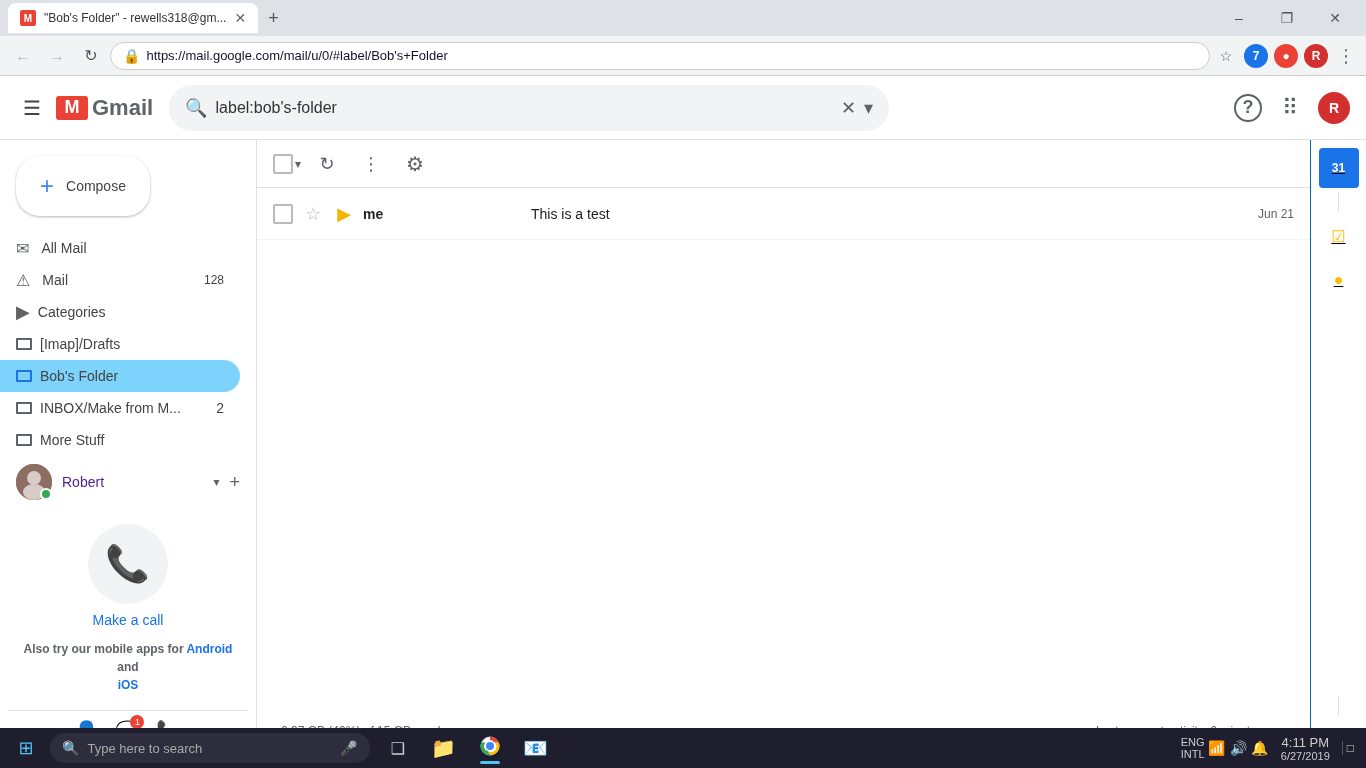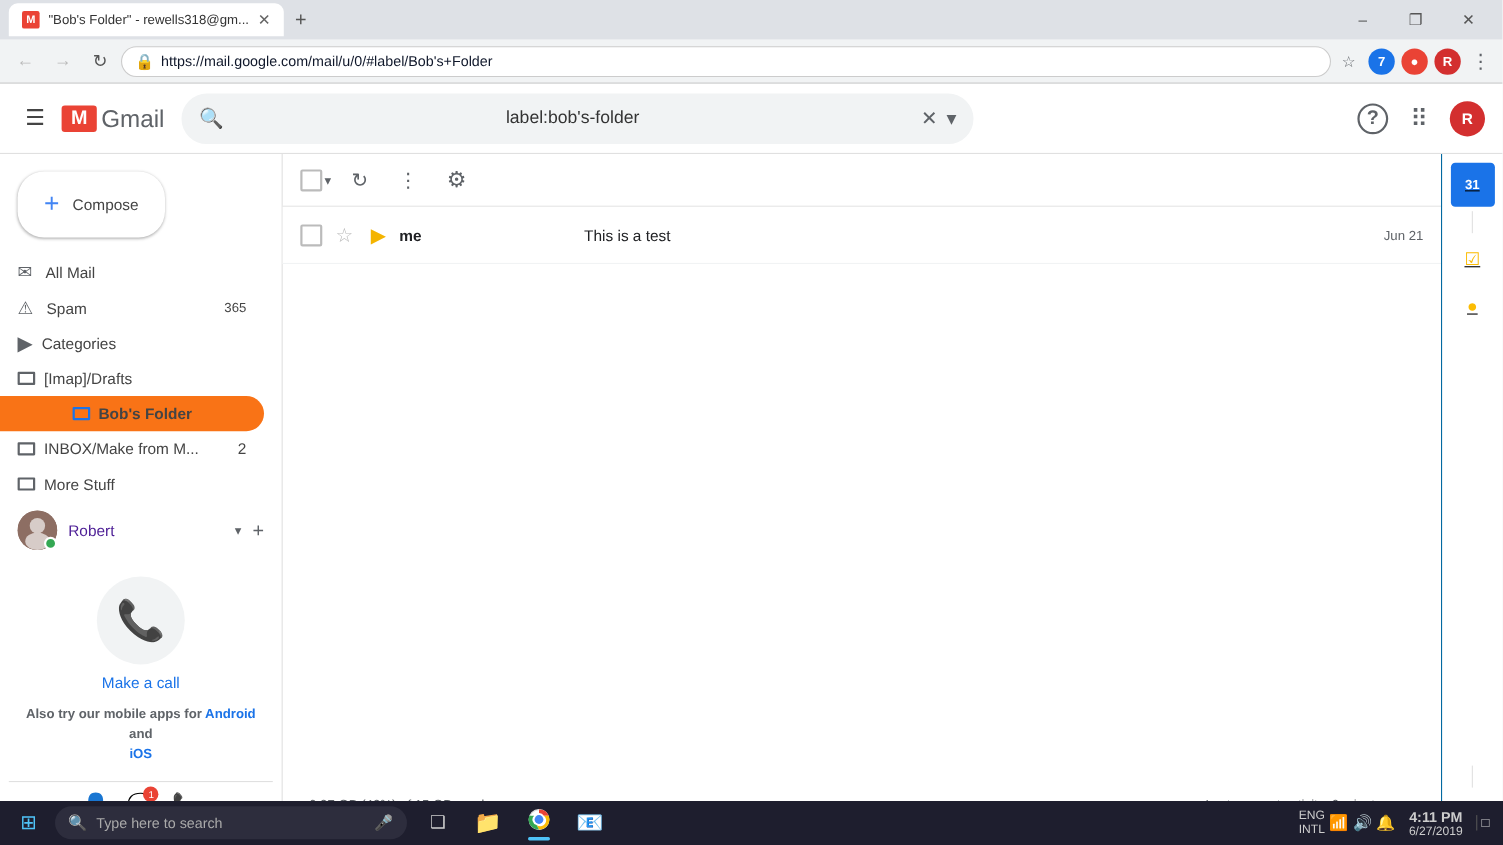--- a/index.html
+++ b/index.html
@@ -20,24 +20,24 @@
     .address-bar-url { flex: 1; font-size: 13px; color: #0f172a; }
     .toolbar-icons { display: flex; align-items: center; gap: 6px; }
     .toolbar-icon { width: 24px; height: 24px; border-radius: 50%; display: flex; align-items: center; justify-content: center; font-size: 14px; cursor: pointer; }
 
     
     .gmail-app { display: flex; flex-direction: column; width: 100%; height: calc(768px - 76px); background: white; }
     .gmail-header { display: flex; align-items: center; height: 64px; padding: 0 16px; gap: 8px; border-bottom: 1px solid #e0e0e0; background: white; }
     .menu-icon { font-size: 20px; cursor: pointer; color: #444; width: 32px; height: 32px; display: flex; align-items: center; justify-content: center; border-radius: 50%; }
     .gmail-logo { display: flex; align-items: center; gap: 4px; margin-right: 8px; }
     .gmail-logo-m { background: #EA4335; color: white; font-size: 18px; font-weight: bold; width: 32px; height: 24px; display: flex; align-items: center; justify-content: center; border-radius: 3px; }
-    .gmail-logo-text { font-size: 22px; color: #5f6368; font-weight: 400; }
+    .gmail-logo-text { font-size: 22px; color: #5f6368; font-weight: 700; }
     .search-bar { flex: 1; max-width: 720px; background: #f1f3f4; border-radius: 24px; height: 46px; display: flex; align-items: center; padding: 0 16px; gap: 8px; }
     .search-icon { color: #5f6368; font-size: 18px; }
-    .search-input { flex: 1; background: none; border: none; outline: none; font-size: 16px; color: #333; text-align: center; }
+    .search-input { flex: 1; background: none; border: none; outline: none; font-size: 16px; color: #333; }
     .search-clear { color: #5f6368; font-size: 18px; cursor: pointer; }
     .search-options { color: #5f6368; font-size: 18px; cursor: pointer; }
     .header-actions { display: flex; align-items: center; gap: 8px; margin-left: auto; }
     .header-action-btn { width: 40px; height: 40px; border-radius: 50%; display: flex; align-items: center; justify-content: center; cursor: pointer; font-size: 18px; color: #5f6368; }
     .avatar-btn { width: 32px; height: 32px; border-radius: 50%; background: #d32f2f; color: white; display: flex; align-items: center; justify-content: center; font-weight: bold; font-size: 14px; cursor: pointer; }
 
     
     .gmail-body { display: flex; flex: 1; overflow: hidden; }
 
     
@@ -84,21 +84,21 @@
     .start-btn { width: 44px; height: 36px; display: flex; align-items: center; justify-content: center; cursor: pointer; border-radius: 4px; }
     .taskbar-search { background: #2d2d3d; border: none; border-radius: 20px; height: 30px; display: flex; align-items: center; padding: 0 12px; gap: 8px; flex: 1; max-width: 320px; cursor: text; }
     .taskbar-search-icon { color: #aaa; font-size: 14px; }
     .taskbar-search-text { color: #aaa; font-size: 13px; }
     .taskbar-search-mic { color: #aaa; font-size: 14px; margin-left: auto; }
     .taskbar-apps { display: flex; align-items: center; gap: 2px; margin-left: 4px; }
     .taskbar-app { width: 44px; height: 36px; display: flex; align-items: center; justify-content: center; cursor: pointer; border-radius: 4px; position: relative; }
     .taskbar-app.active::after { content: ''; position: absolute; bottom: 2px; left: 50%; transform: translateX(-50%); width: 20px; height: 3px; background: #4fc3f7; border-radius: 2px; }
     .taskbar-system { margin-left: auto; display: flex; align-items: center; gap: 4px; padding-right: 8px; }
     .taskbar-clock { color: #ccc; font-size: 12px; text-align: center; cursor: pointer; padding: 0 8px; }
-    .taskbar-clock-time { font-size: 13px; font-weight: bold; }
+    .taskbar-clock-time { font-size: 13px; }
     .taskbar-clock-date { font-size: 11px; }
 
     .chrome-window { position: relative; }
     .window-controls { display: flex; gap: 2px; margin-left: auto; }
     .win-btn { background: none; border: none; font-size: 14px; color: #555; cursor: pointer; width: 46px; height: 36px; display: flex; align-items: center; justify-content: center; }
   </style>
 </head>
 <body>
 
 <div class="chrome-window">
@@ -164,35 +164,35 @@
         <span>Compose</span>
       </button>
 
       <div class="sidebar-item">
         <span class="sidebar-item-icon">✉</span>
         <span class="sidebar-item-label">All Mail</span>
       </div>
 
       <div class="sidebar-item">
         <span class="sidebar-item-icon">⚠</span>
-        <span class="sidebar-item-label">Spam</span>
-        <span class="sidebar-item-count">365</span>
+        <span class="sidebar-item-label">Mail</span>
+        <span class="sidebar-item-count">128</span>
       </div>
 
       <div class="sidebar-folder">
         <span style="font-size:18px;color:#5f6368;">▶</span>
         <span>Categories</span>
       </div>
 
       <div class="sidebar-folder">
         <span style="width:16px;height:12px;border:2px solid #5f6368;border-radius:1px;display:inline-block;"></span>
         <span>[Imap]/Drafts</span>
       </div>
 
-      <div class="sidebar-folder active" style="background:#f97316;font-weight:bold;justify-content:center;">
+      <div class="sidebar-folder active" style="background:#7dd3fc;font-weight:normal;">
         <span style="width:16px;height:12px;border:2px solid #1a73e8;border-radius:1px;display:inline-block;"></span>
         <span>Bob's Folder</span>
       </div>
 
       <div class="sidebar-folder">
         <span style="width:16px;height:12px;border:2px solid #5f6368;border-radius:1px;display:inline-block;"></span>
         <span style="flex:1;">INBOX/Make from M...</span>
         <span>2</span>
       </div>
 

